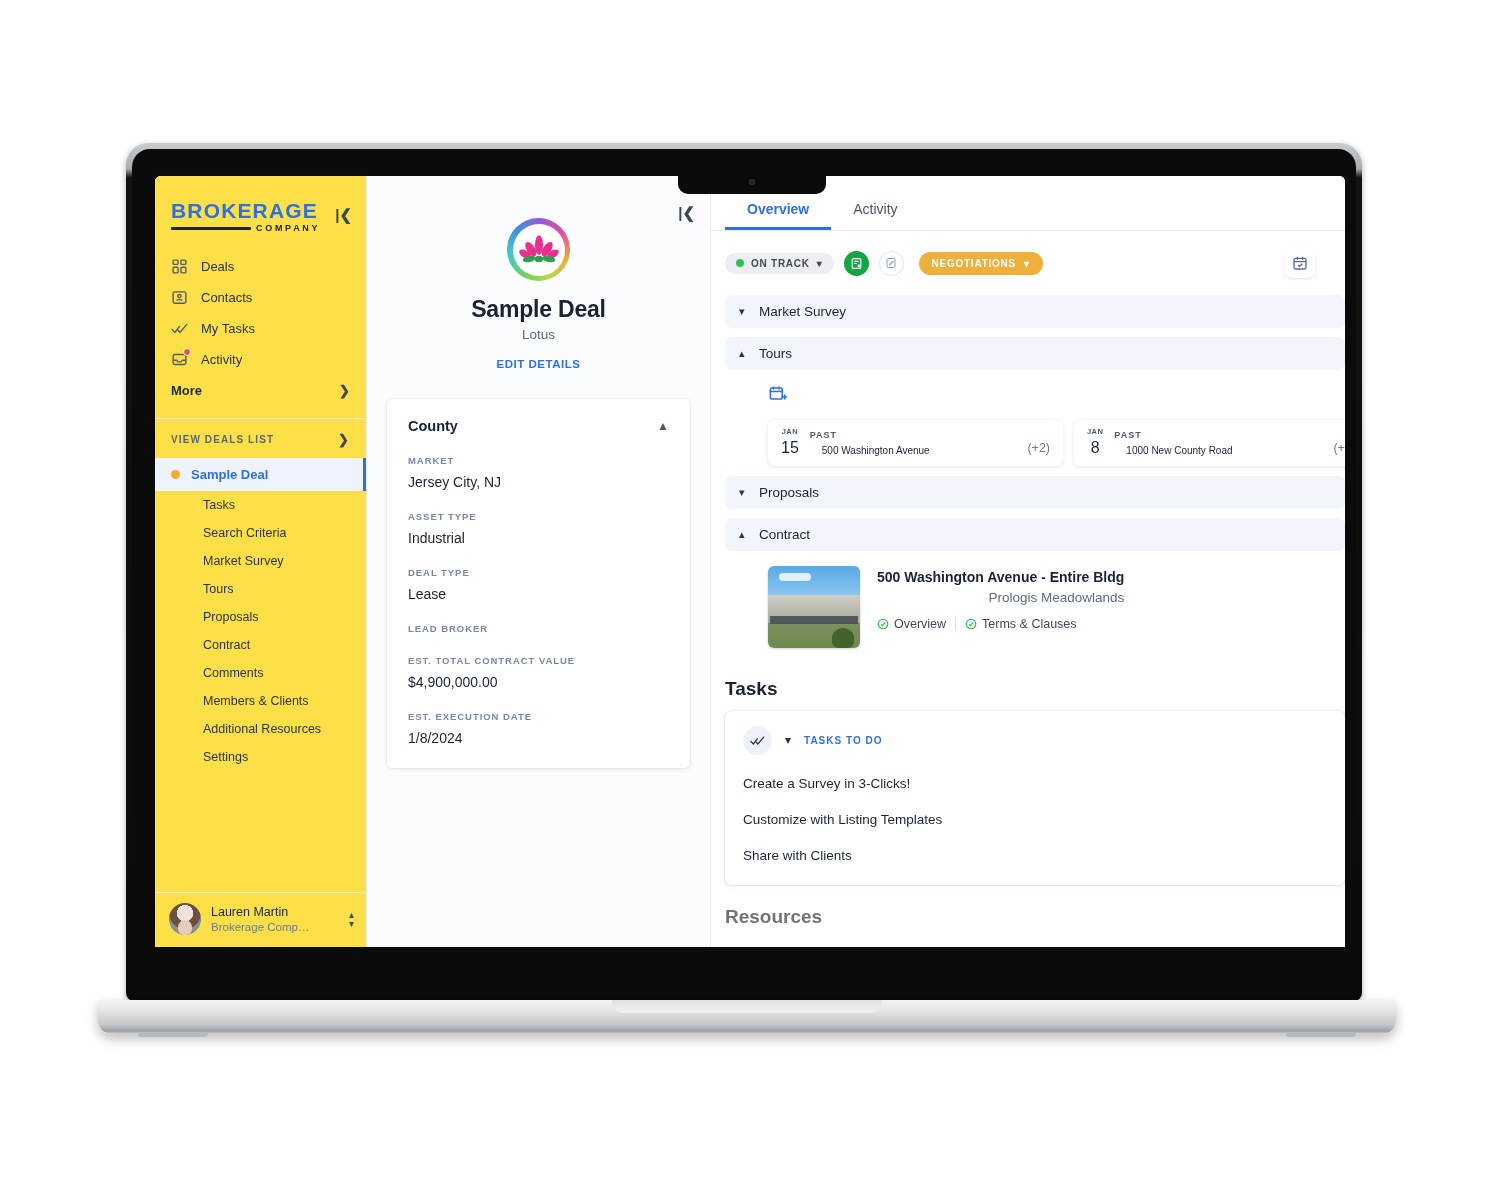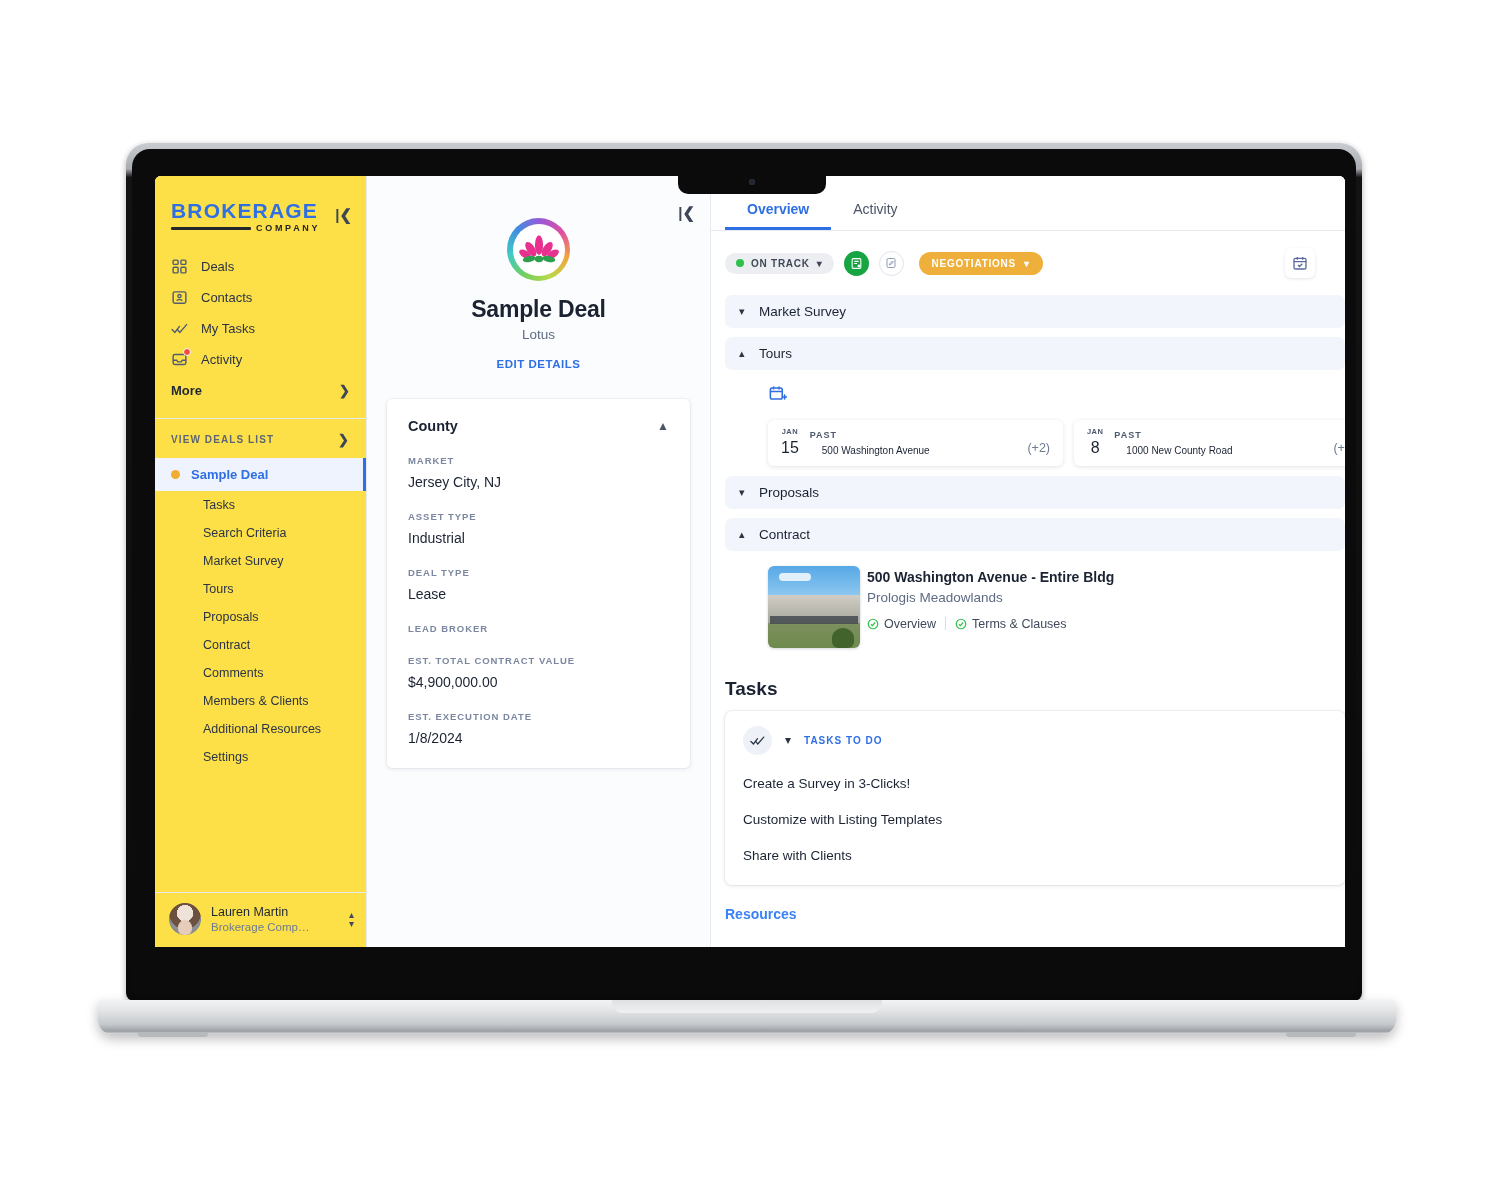--- a/index.html
+++ b/index.html
@@ -241,21 +241,21 @@
     display: flex; align-items: flex-end; gap: 11px; cursor: pointer;
   }
   .tour-date { text-align: center; line-height: 1; }
   .tour-mon { font-size: 7.5px; font-weight: 700; letter-spacing: .06em; color: #4d586c; }
   .tour-day { font-size: 16px; font-weight: 400; color: #1b2333; margin-top: 4px; }
   .tour-main { flex: 1 1 auto; min-width: 0; }
   .tour-status { font-size: 9px; font-weight: 700; letter-spacing: .11em; color: #4d586c; }
   .tour-addr { font-size: 10px; color: #1b2333; margin-top: 5px; white-space: nowrap; margin-left: 12px; }
   .tour-more { font-size: 12.5px; color: #6d7a92; padding-bottom: 1px; }
 
-  .contract-body { padding: 6px 0 14px 43px; display: flex; gap: 7px; }
+  .contract-body { padding: 6px 0 14px 43px; display: flex; gap: 17px; text-align: right; }
   .bldg-thumb {
     width: 92px; height: 82px; flex: 0 0 92px; border-radius: 6px; overflow: hidden; position: relative;
     background: linear-gradient(180deg,#57a8e6 0%, #8fc9f0 38%, #b9bdb4 39%, #9d9e95 62%, #7b8f5d 72%, #6f8a4e 100%);
     box-shadow: 0 1px 3px rgba(26,38,64,.2);
   }
   .bldg-thumb .wall { position: absolute; left: 0; right: 0; top: 36%; height: 34%; background: linear-gradient(180deg,#cfcdc4,#a8a79d); }
   .bldg-thumb .strip { position: absolute; left: 2px; right: 2px; top: 62%; height: 9%; background: #434a4f; opacity: .85; }
   .bldg-thumb .cloud { position: absolute; top: 9%; left: 12%; width: 32px; height: 8px; background: rgba(255,255,255,.8); border-radius: 6px; }
   .bldg-thumb .bush { position: absolute; bottom: 0; right: 6px; width: 22px; height: 20px; background: #43632c; border-radius: 50% 50% 30% 30%; }
   .contract-info { padding-top: 3px; }
@@ -273,21 +273,21 @@
     box-shadow: 0 1px 4px rgba(26,38,64,.10), 0 0 0 1px rgba(26,38,64,.05);
     padding: 15px 18px 22px 18px;
   }
   .tasks-head { display: flex; align-items: center; gap: 13px; }
   .tasks-bubble {
     width: 29px; height: 29px; border-radius: 50%; background: #eef1f7;
     display: flex; align-items: center; justify-content: center; color: #2b3445;
   }
   .tasks-label { font-size: 10px; font-weight: 700; letter-spacing: .10em; color: #2f6fe4; cursor: pointer; }
   .task-line { font-size: 13.5px; color: #1b2333; margin-top: 21px; cursor: pointer; }
-  .resources-h { font-size: 14px; font-weight: 700; color: #3b82f6; padding: 21px 0 0 14px; }
+  .resources-h { font-size: 19px; font-weight: 700; color: #737373; padding: 21px 0 0 14px; }
 </style>
 </head>
 <body>
 
 <div id="laptop-frame">
   <div class="lid">
     <div class="lid-inner"></div>
   </div>
 
   <div class="screen">

